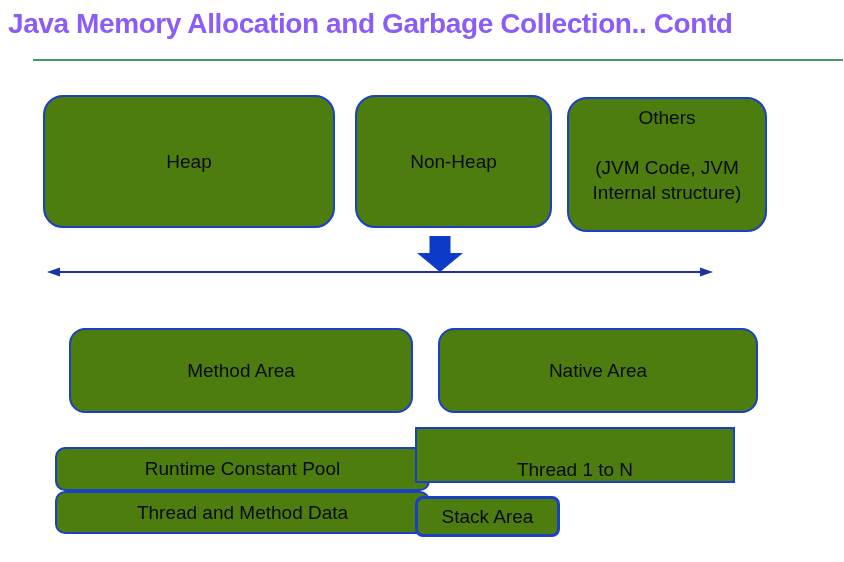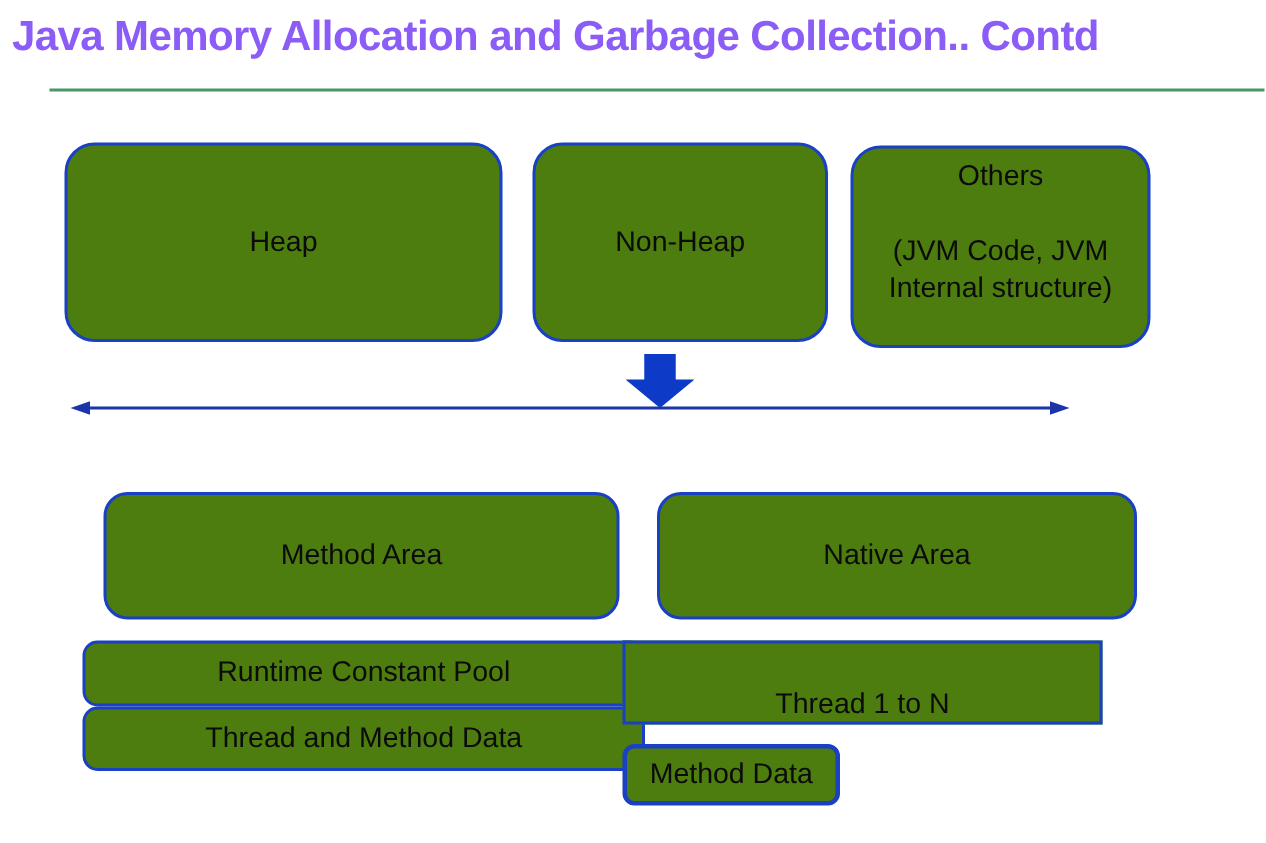--- a/index.html
+++ b/index.html
@@ -35,21 +35,21 @@
   .others-box{
     left:567px;top:97px;width:200px;height:135px;
     flex-direction:column;justify-content:flex-start;
     padding-top:6px;line-height:25px;
   }
   .others-detail{display:block;width:150px;margin-top:25px;}
   .down-arrow{position:absolute;left:417px;top:236px;width:46px;height:36px;}
   .span-arrow{position:absolute;left:45px;top:264px;width:670px;height:16px;}
   .method-box{left:53px;top:328px;width:344px;height:85px;border-radius:16px;margin-left:16px;}
   .native-box{left:398px;top:328px;width:320px;height:85px;border-radius:16px;margin-left:40px;}
-  .stack3{border-radius:10px;left:55px;width:375px;}
+  .stack3{border-radius:10px;left:55px;width:375px;margin-top:20px;}
   .rcp-box{top:427px;height:44px;}
   .fmd-box{top:471px;height:43px;}
   .code-box{top:514px;height:43px;}
   .thread-box{left:415px;top:427px;width:320px;height:56px;border-radius:0;align-items:flex-end;}
   .small-box{border-radius:8px;top:496px;height:41px;border-width:3px;}
   .stackdata-box{left:415px;width:145px;}
   .localvars-box{left:568px;width:176px;}
 </style>
 </head>
 <body>
@@ -92,16 +92,16 @@
     <span>Runtime Constant Pool</span>
   </div>
   <div class="box stack3 fmd-box">
     <span>Thread and Method Data</span>
   </div>
 
   <div class="box thread-box">
     <span>Thread 1 to N</span>
   </div>
   <div class="box small-box stackdata-box">
-    <span>Method Data</span>
+    <span>Stack Area</span>
   </div>
 
 </div>
 
 </body></html>

